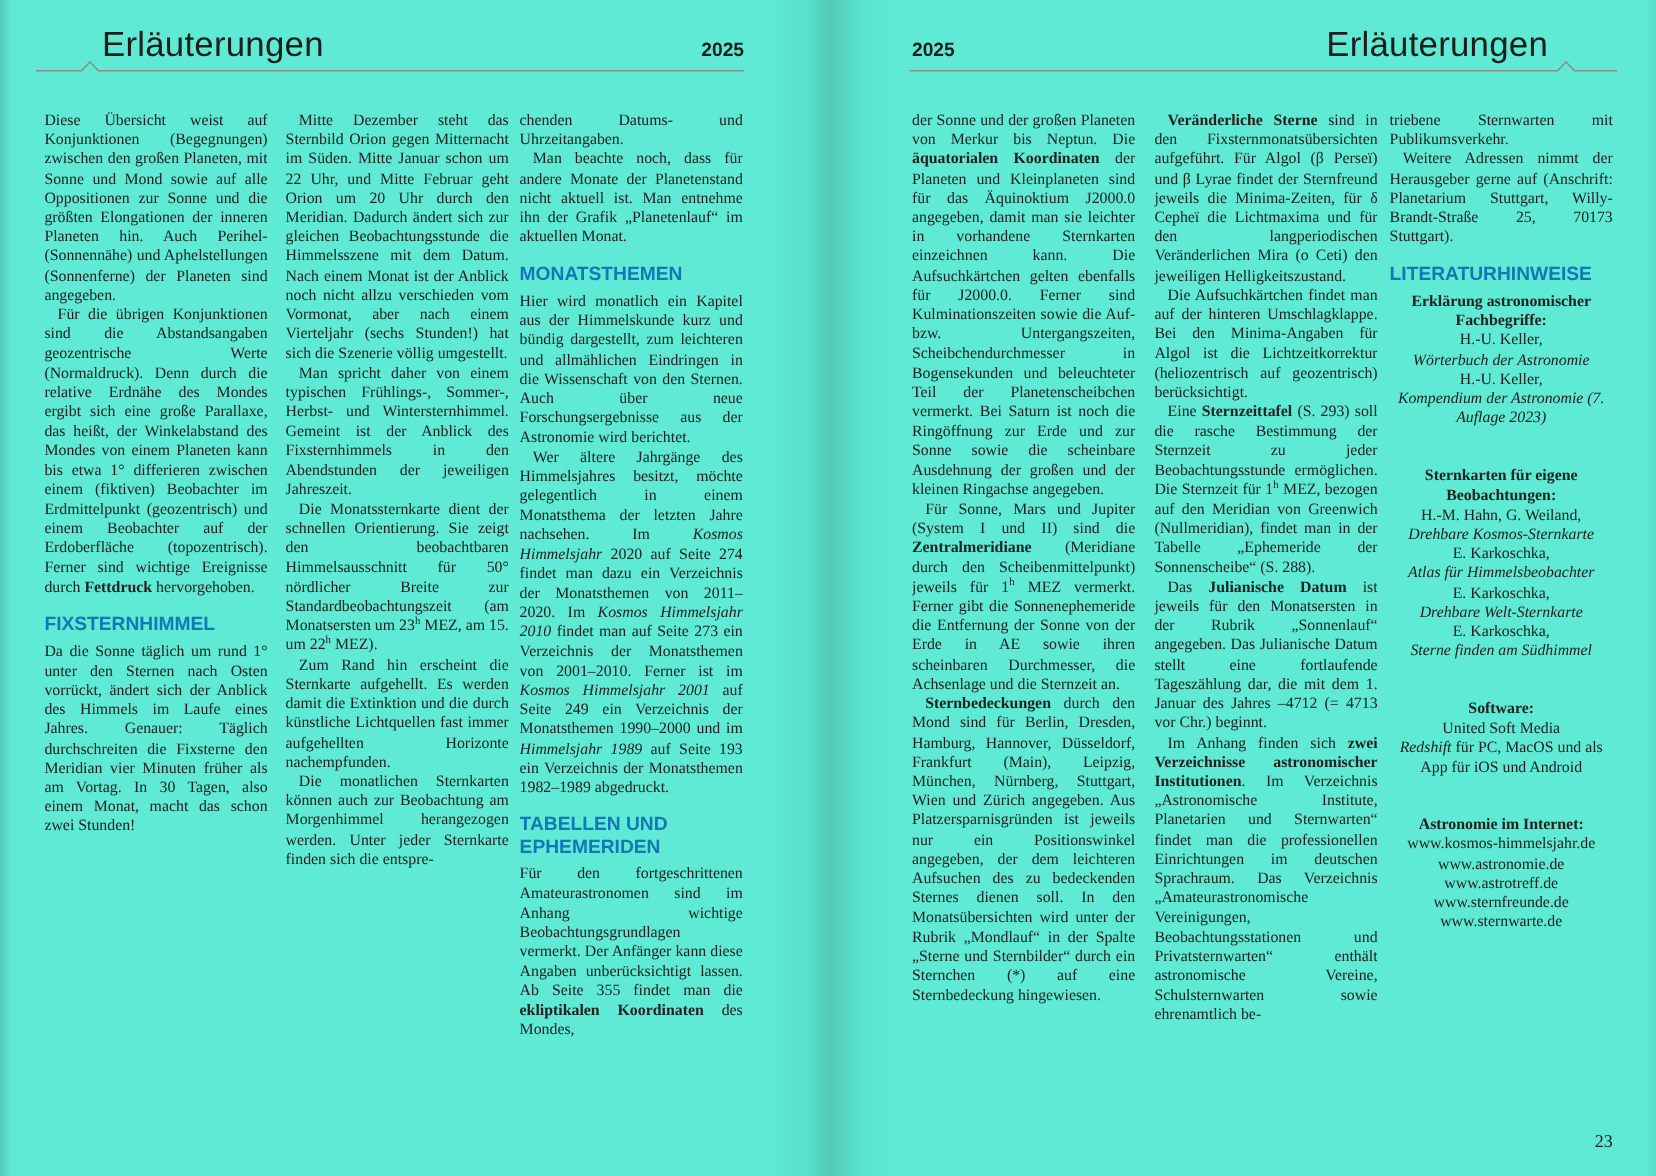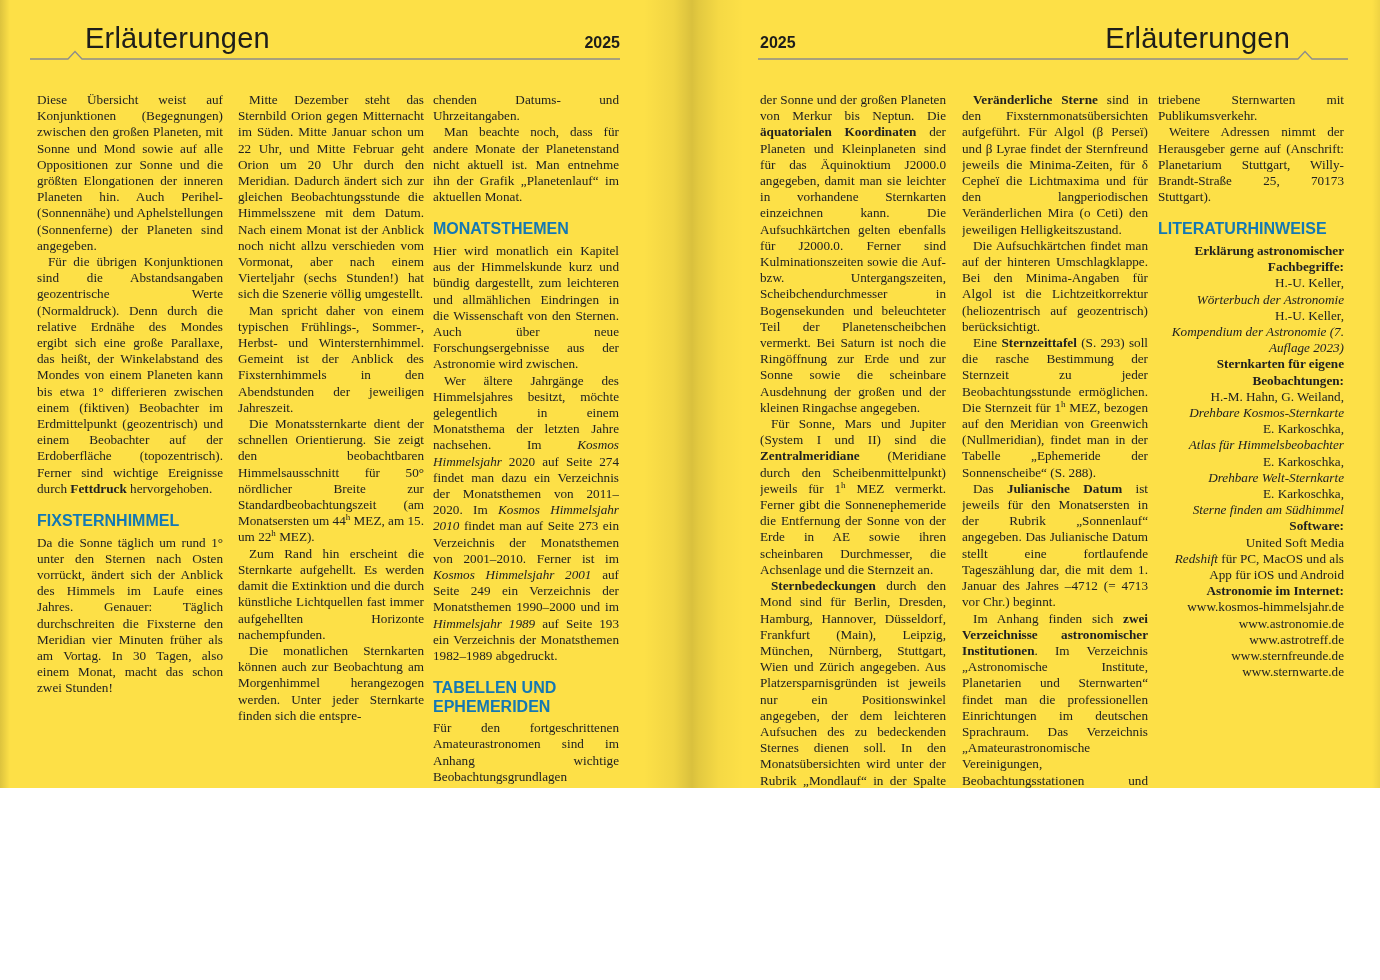--- a/index.html
+++ b/index.html
@@ -1,16 +1,16 @@
 <!DOCTYPE html>
 <html lang="de"><head>
 <meta charset="utf-8">
 <style>
   html,body{margin:0;padding:0;}
-  .spread{position:relative;width:1380px;height:788px;background:#fde047;overflow:hidden;
+  .spread{position:relative;width:1380px;height:980px;background:#5eead4;overflow:hidden;
           font-family:"Liberation Serif",serif;color:#212121;}
   .page{position:absolute;top:0;width:690px;height:980px;}
   .page-left{left:0;}
   .page-right{left:690px;}
   .edge-left{position:absolute;left:0;top:0;width:10px;height:980px;
              background:linear-gradient(to right,rgba(0,0,0,0.13),rgba(0,0,0,0));}
   .edge-right{position:absolute;right:0;top:0;width:8px;height:980px;
              background:linear-gradient(to left,rgba(0,0,0,0.06),rgba(0,0,0,0));}
   .gutter{position:absolute;left:644px;top:0;width:100px;height:980px;
           background:linear-gradient(to right,rgba(0,0,0,0) 0%,rgba(0,0,0,0.05) 30%,
@@ -31,23 +31,23 @@
   .page-right .page-number{right:36px;}
   .col{position:absolute;top:92px;width:186px;height:848px;overflow:hidden;
        font-size:13.2px;line-height:16.2px;}
   .page-left .c0{left:37px;} .page-left .c1{left:238px;} .page-left .c2{left:433px;}
   .page-right .c0{left:70px;} .page-right .c1{left:272px;} .page-right .c2{left:468px;}
   .sec-heading{font-family:"Liberation Sans",sans-serif;font-weight:700;font-size:16px;
                line-height:18.5px;color:#1478b4;margin:15px 0 4px 0;}
   .sec-heading:first-child{margin-top:0;}
   p.para{margin:0;}
   p.just{text-align:justify;hyphens:auto;-webkit-hyphens:auto;}
-  p.line{text-align:right;}
+  p.line{text-align:center;}
   p.ind{text-indent:11px;}
-  p.mt{margin-top:0;}
+  p.mt{margin-top:32px;}
   .b{font-weight:700;}
   .i{font-style:italic;}
   sup{font-size:9px;line-height:0;vertical-align:super;}
   .rule-svg{display:block;}
 </style>
 </head>
 <body>
 
 <div class="spread">
 
@@ -61,29 +61,29 @@
     </div>
     <div class="col c0">
         <p class="para just"><span>Diese Übersicht weist auf Konjunktionen (Begegnungen) zwischen den großen Planeten, mit Sonne und Mond sowie auf alle Oppositionen zur Sonne und die größten Elongationen der inneren Planeten hin. Auch Perihel- (Sonnennähe) und Aphelstellungen (Sonnenferne) der Planeten sind angegeben.</span></p>
         <p class="para just ind"><span>Für die übrigen Konjunktionen sind die Abstandsangaben geozentrische Werte (Normaldruck). Denn durch die relative Erdnähe des Mondes ergibt sich eine große Parallaxe, das heißt, der Winkelabstand des Mondes von einem Planeten kann bis etwa 1° differieren zwischen einem (fiktiven) Beobachter im Erdmittelpunkt (geozentrisch) und einem Beobachter auf der Erdoberfläche (topozentrisch). Ferner sind wichtige Ereignisse durch </span><span class="b">Fettdruck</span><span> hervorgehoben.</span></p>
         <div class="sec-heading">FIXSTERNHIMMEL</div>
         <p class="para just"><span>Da die Sonne täglich um rund 1° unter den Sternen nach Osten vorrückt, ändert sich der Anblick des Himmels im Laufe eines Jahres. Genauer: Täglich durchschreiten die Fixsterne den Meridian vier Minuten früher als am Vortag. In 30 Tagen, also einem Monat, macht das schon zwei Stunden!</span></p>
       </div>
     <div class="col c1">
         <p class="para just ind"><span>Mitte Dezember steht das Sternbild Orion gegen Mitternacht im Süden. Mitte Januar schon um 22 Uhr, und Mitte Februar geht Orion um 20 Uhr durch den Meridian. Dadurch ändert sich zur gleichen Beobachtungsstunde die Himmelsszene mit dem Datum. Nach einem Monat ist der Anblick noch nicht allzu verschieden vom Vormonat, aber nach einem Vierteljahr (sechs Stunden!) hat sich die Szenerie völlig umgestellt.</span></p>
         <p class="para just ind"><span>Man spricht daher von einem typischen Frühlings-, Sommer-, Herbst- und Wintersternhimmel. Gemeint ist der Anblick des Fixsternhimmels in den Abendstunden der jeweiligen Jahreszeit.</span></p>
-        <p class="para just ind"><span>Die Monatssternkarte dient der schnellen Orientierung. Sie zeigt den beobachtbaren Himmelsausschnitt für 50° nördlicher Breite zur Standardbeobachtungszeit (am Monatsersten um 44</span><sup>h</sup><span> MEZ, am 15. um 22</span><sup>h</sup><span> MEZ).</span></p>
+        <p class="para just ind"><span>Die Monatssternkarte dient der schnellen Orientierung. Sie zeigt den beobachtbaren Himmelsausschnitt für 50° nördlicher Breite zur Standardbeobachtungszeit (am Monatsersten um 23</span><sup>h</sup><span> MEZ, am 15. um 22</span><sup>h</sup><span> MEZ).</span></p>
         <p class="para just ind"><span>Zum Rand hin erscheint die Sternkarte aufgehellt. Es werden damit die Extinktion und die durch künstliche Lichtquellen fast immer aufgehellten Horizonte nachempfunden.</span></p>
         <p class="para just ind"><span>Die monatlichen Sternkarten können auch zur Beobachtung am Morgenhimmel herangezogen werden. Unter jeder Sternkarte finden sich die entspre-</span></p>
       </div>
     <div class="col c2">
         <p class="para just"><span>chenden Datums- und Uhrzeitangaben.</span></p>
         <p class="para just ind"><span>Man beachte noch, dass für andere Monate der Planetenstand nicht aktuell ist. Man entnehme ihn der Grafik „Planetenlauf“ im aktuellen Monat.</span></p>
         <div class="sec-heading">MONATSTHEMEN</div>
-        <p class="para just"><span>Hier wird monatlich ein Kapitel aus der Himmelskunde kurz und bündig dargestellt, zum leichteren und allmählichen Eindringen in die Wissenschaft von den Sternen. Auch über neue Forschungsergebnisse aus der Astronomie wird zwischen.</span></p>
+        <p class="para just"><span>Hier wird monatlich ein Kapitel aus der Himmelskunde kurz und bündig dargestellt, zum leichteren und allmählichen Eindringen in die Wissenschaft von den Sternen. Auch über neue Forschungsergebnisse aus der Astronomie wird berichtet.</span></p>
         <p class="para just ind"><span>Wer ältere Jahrgänge des Himmelsjahres besitzt, möchte gelegentlich in einem Monatsthema der letzten Jahre nachsehen. Im </span><span class="i">Kosmos Himmelsjahr</span><span> 2020 auf Seite 274 findet man dazu ein Verzeichnis der Monatsthemen von 2011–2020. Im </span><span class="i">Kosmos Himmelsjahr 2010</span><span> findet man auf Seite 273 ein Verzeichnis der Monatsthemen von 2001–2010. Ferner ist im </span><span class="i">Kosmos Himmelsjahr 2001</span><span> auf Seite 249 ein Verzeichnis der Monatsthemen 1990–2000 und im </span><span class="i">Himmelsjahr 1989</span><span> auf Seite 193 ein Verzeichnis der Monatsthemen 1982–1989 abgedruckt.</span></p>
         <div class="sec-heading">TABELLEN UND EPHEMERIDEN</div>
         <p class="para just"><span>Für den fortgeschrittenen Amateurastronomen sind im Anhang wichtige Beobachtungsgrundlagen vermerkt. Der Anfänger kann diese Angaben unberücksichtigt lassen. Ab Seite 355 findet man die </span><span class="b">ekliptikalen Koordinaten</span><span> des Mondes,</span></p>
       </div>
     <div class="page-number">22</div>
   </div>
 
   <div class="page page-right">
     <div class="page-title">Erläuterungen</div>
     <div class="year-label">2025</div>

